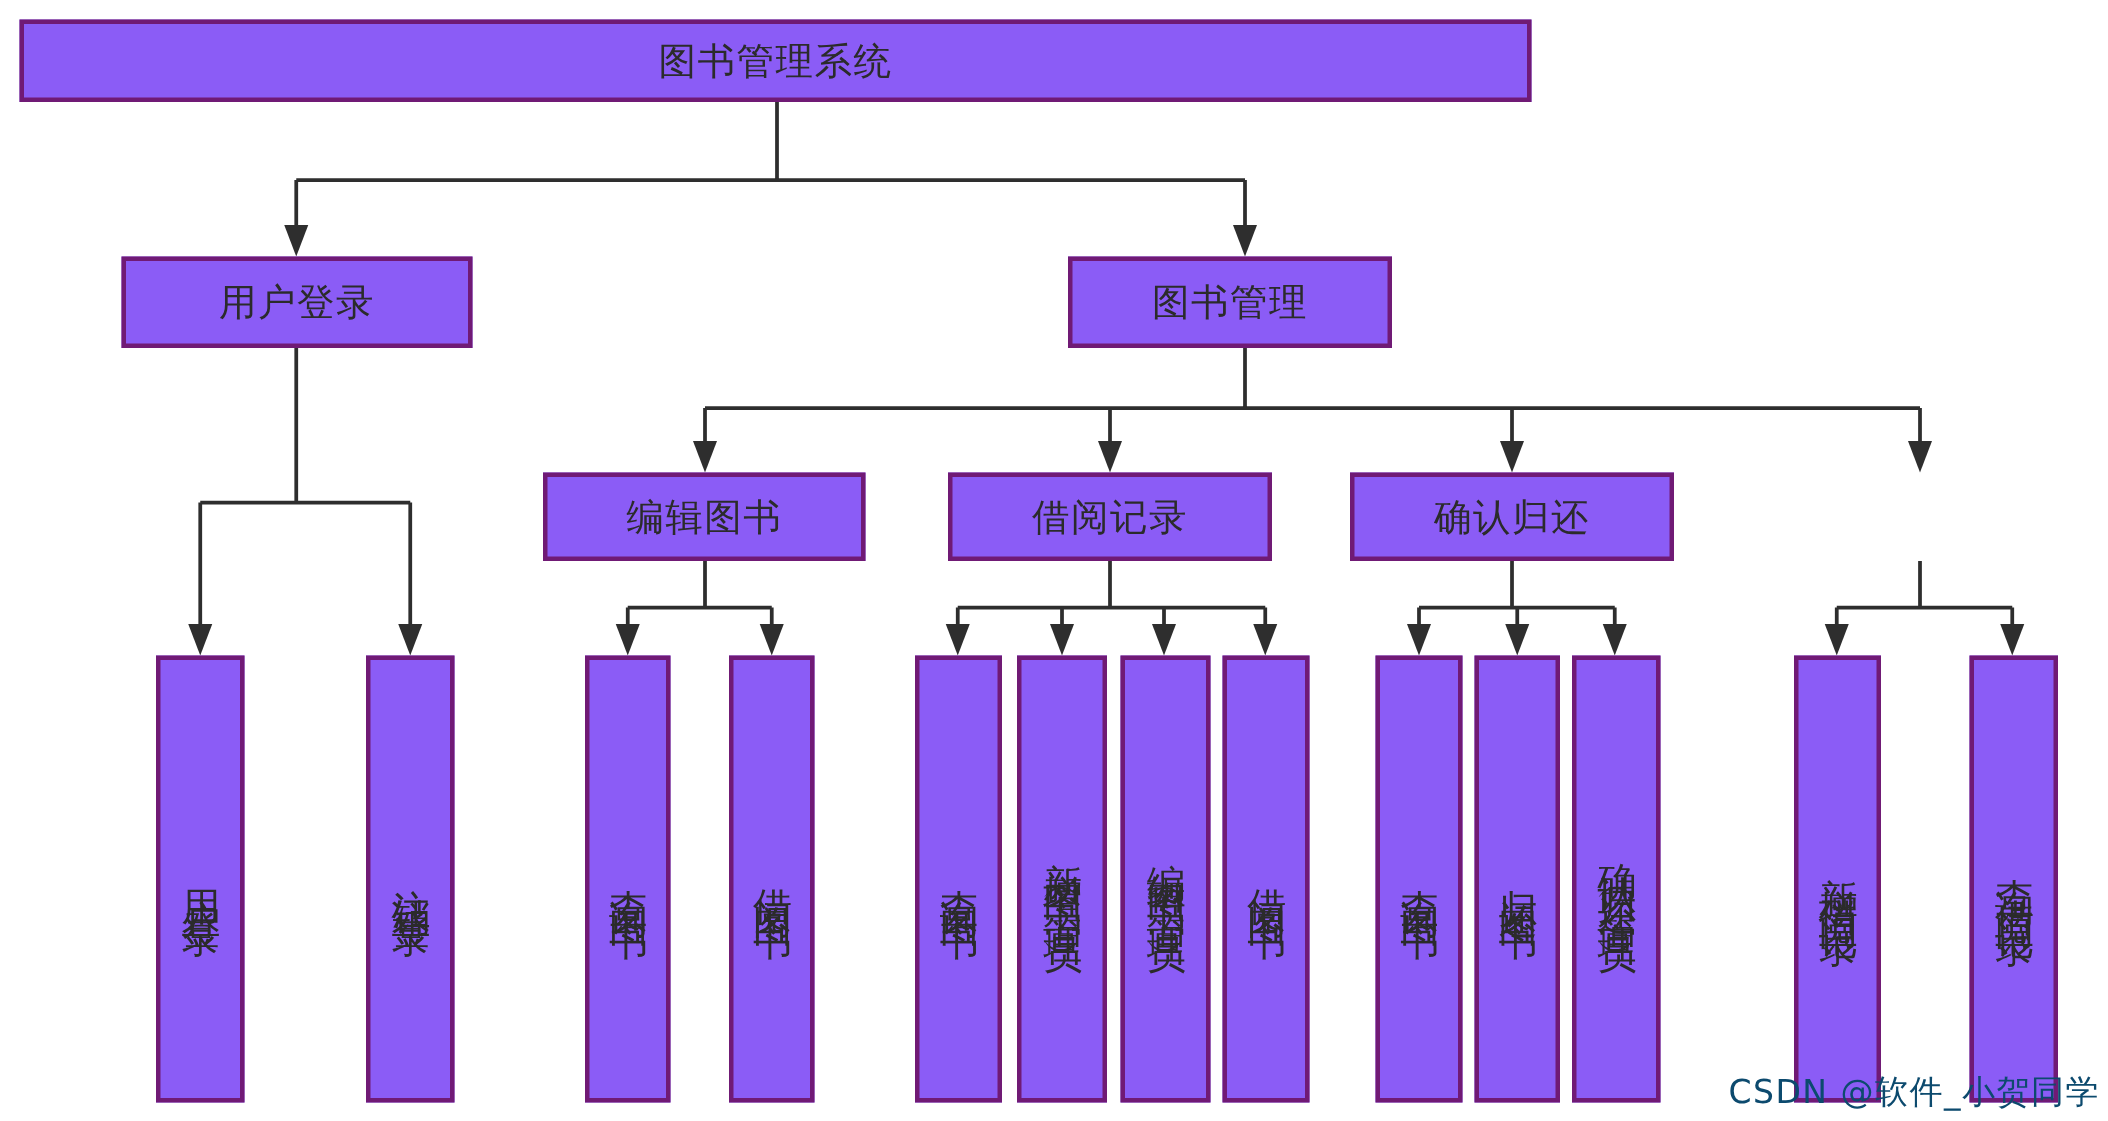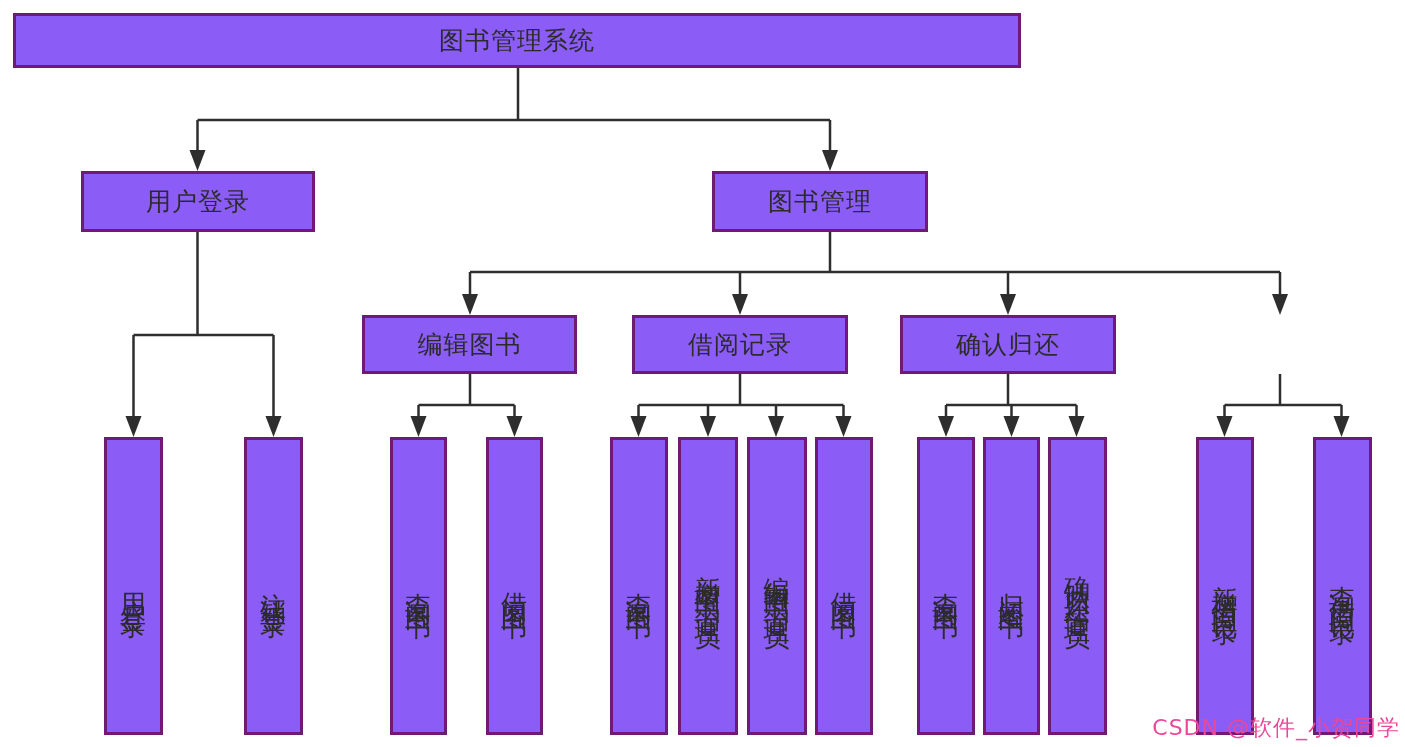--- a/index.html
+++ b/index.html
@@ -34,21 +34,21 @@
     font-size: 26px;
     line-height: 1;
     letter-spacing: 7px;
     white-space: nowrap;
   }
   .watermark {
     position: absolute;
     right: 5px;
     bottom: 4px;
     font-size: 22px;
-    color: #ec4899;
+    color: #0c4a6e;
     letter-spacing: 1px;
     white-space: nowrap;
   }
 </style>
 </head>
 <body>
 
 <div class="canvas">
 
   <svg class="connectors" width="1405" height="747" viewBox="0 0 1405 747">

